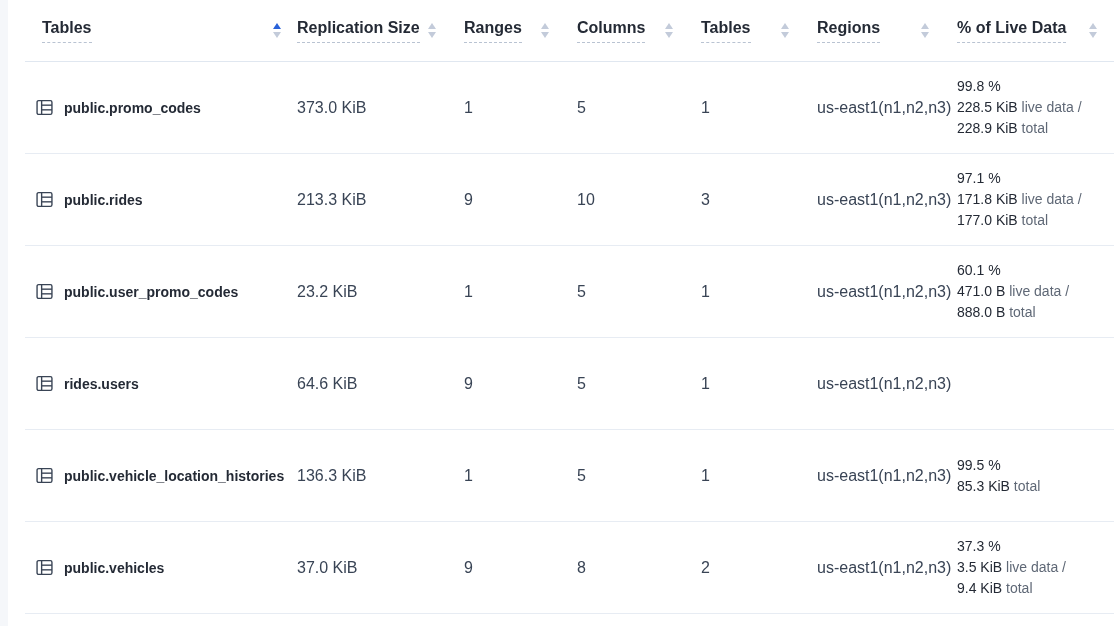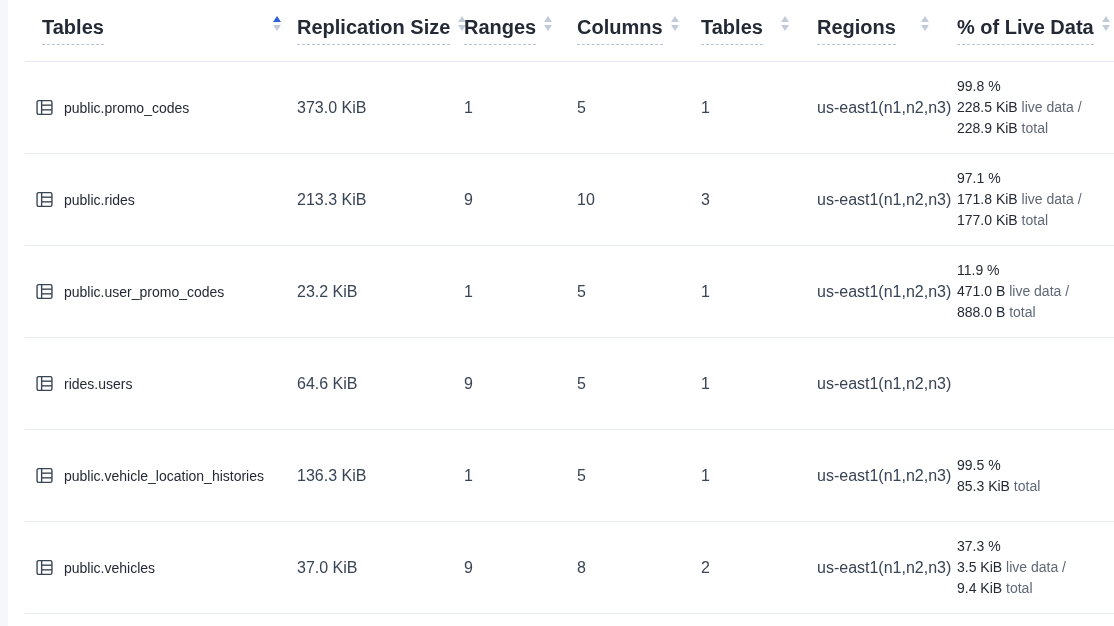--- a/index.html
+++ b/index.html
@@ -29,22 +29,22 @@
     grid-template-columns:272px 167px 113px 124px 116px 140px 146px;
     margin-left:17px;
   }
   
   .thead{
     height:62px;
     align-items:center;
     border-bottom:1px solid #e0e7f0;
   }
   .th{
-    display:flex;align-items:flex-start;justify-content:space-between;
-    font-size:20px;font-weight:600;color:var(--header-text);
+    display:flex;align-items:center;justify-content:space-between;
+    font-size:16px;font-weight:600;color:var(--header-text);
     padding-right:28px;
   }
   .th.first{padding-left:17px;padding-right:16px;}
   .th.last{padding-right:6px;}
   .th-label{
     border-bottom:1px dashed var(--dash);
     padding-bottom:5px;
     white-space:nowrap;
   }
   .sort{
@@ -60,21 +60,21 @@
     align-items:center;
     border-bottom:1px solid var(--divider);
   }
   .td{
     font-size:16px;color:var(--body-text);
     padding-right:10px;white-space:nowrap;
   }
   .td-name{
     display:flex;align-items:center;gap:11px;
     padding-left:11px;
-    font-size:14px;font-weight:400;color:var(--header-text);
+    font-size:14px;font-weight:700;color:var(--header-text);
     white-space:nowrap;
   }
   .tbl-icon{flex:0 0 auto;display:inline-flex;}
   .live-cell{font-size:14px;line-height:21px;color:var(--header-text);}
   .live-cell .muted{color:var(--muted-text);}
   .live-cell .num{color:var(--header-text);}
 </style>
 </head>
 <body>
 
@@ -191,21 +191,21 @@
           </svg>
       </span>
       <span>public.user_promo_codes</span>
     </div>
     <div class="td">23.2 KiB</div>
     <div class="td">1</div>
     <div class="td">5</div>
     <div class="td">1</div>
     <div class="td">us-east1(n1,n2,n3)</div>
     <div class="td live-cell">
-      <div>11.9 %</div>
+      <div>60.1 %</div>
       <div><span class="num">471.0 B</span> <span class="muted">live data /</span></div>
       <div><span class="num">888.0 B</span> <span class="muted">total</span></div>
     </div>
   </div>
 
   <div class="grid trow">
     <div class="td-name">
       <span class="tbl-icon">
         <svg width="17" height="17" viewBox="0 0 16 16">
             <rect x="1" y="1.5" width="14" height="13" rx="1.5" fill="none" stroke="#394455" stroke-width="1.3"></rect>

